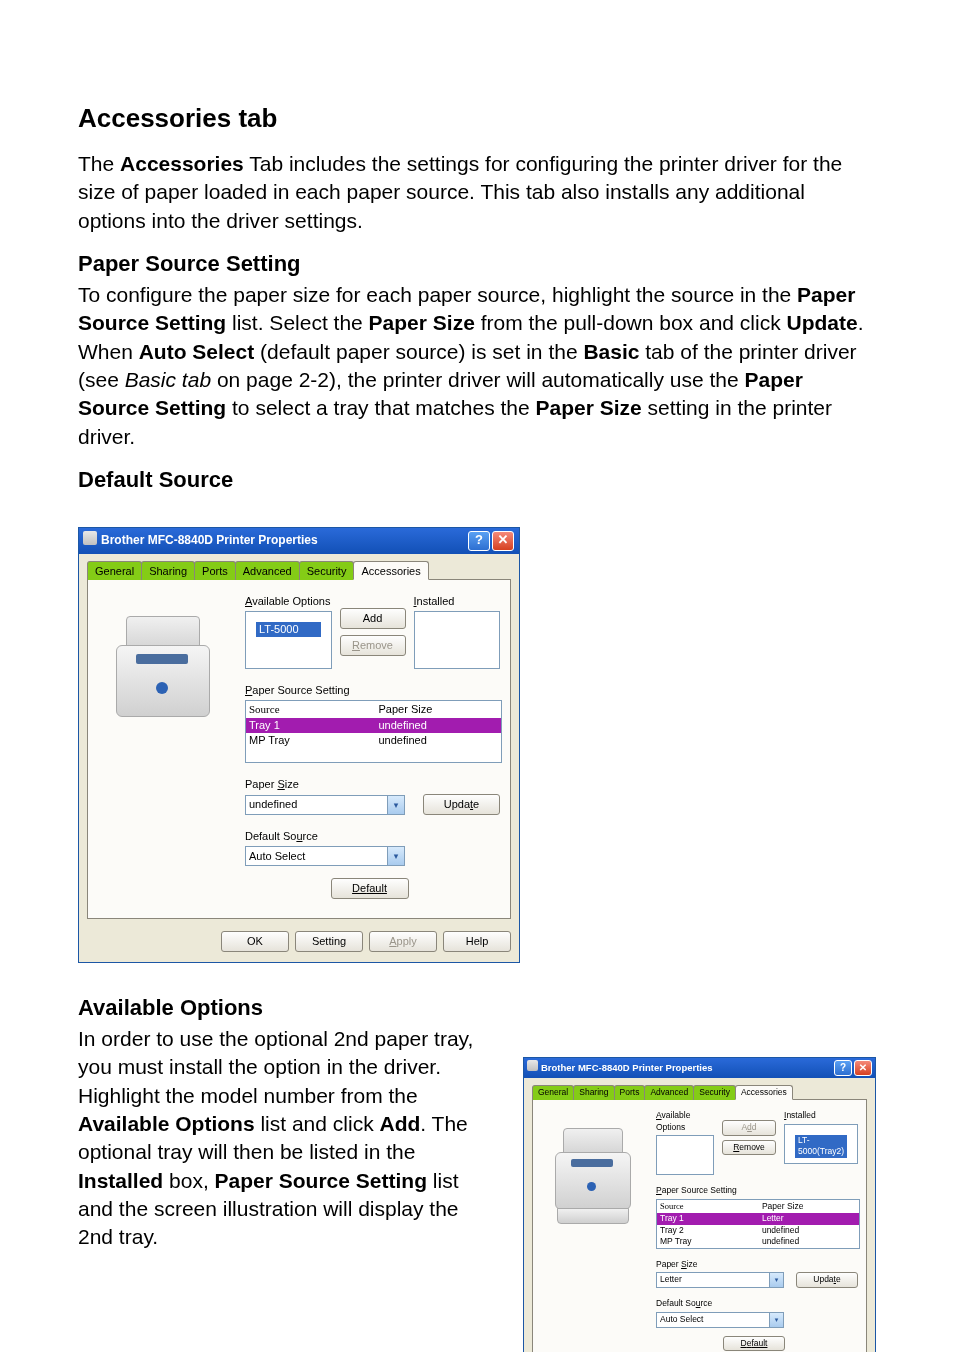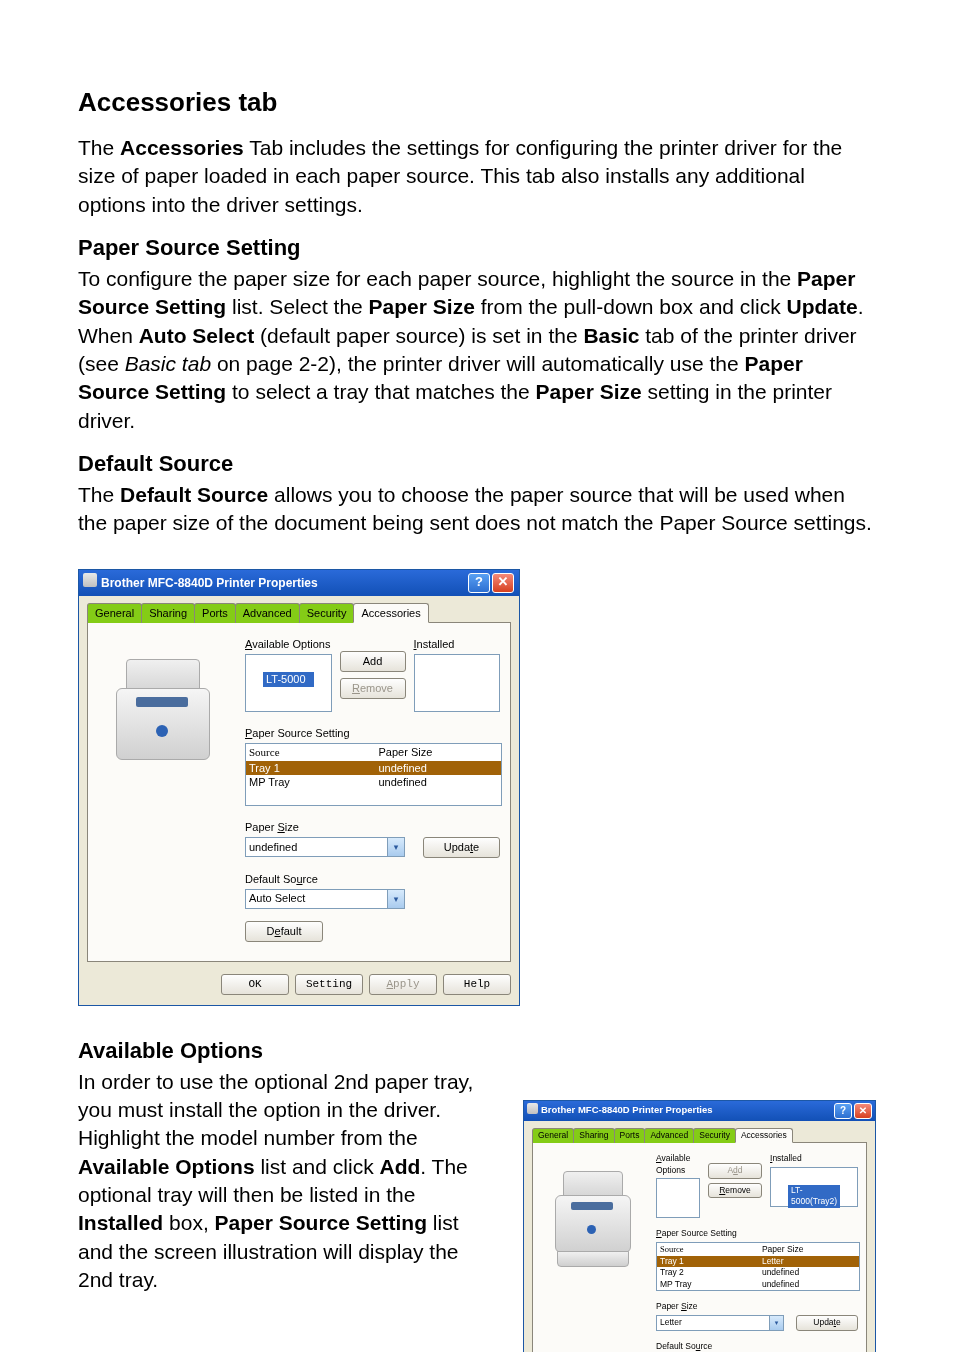--- a/index.html
+++ b/index.html
@@ -10,21 +10,21 @@
     font-size: 21px;
     line-height: 1.35;
     width: 954px;
   }
   .page {
     padding: 85px 78px 40px 78px;
   }
   h1 {
     font-size: 26px;
     font-weight: bold;
-    margin: 0 0 14px 0;
+    margin: 16px 0 14px 0;
   }
   h2 {
     font-size: 22px;
     font-weight: bold;
     margin: 14px 0 2px 0;
   }
   p {
     margin: 0 0 8px 0;
     font-size: 21px;
     line-height: 1.35;
@@ -147,21 +147,21 @@
   .dialog.small .prn-panel{ left:30px; top:43px; width:42px; height:8px;}
   .dialog.small .prn-tray2{ left:16px; top:92px; width:70px; height:14px;}
   .dialog.small .prn-logo { left:46px; top:66px; width:9px;height:9px;}
   .right-col { flex:1; }
   .row { display:flex; gap:8px; align-items:flex-start;}
   .col-label { font-size:11px; margin-bottom:2px;}
   .dialog.small .col-label { font-size:8.5px;}
   .col-label .ul { text-decoration: underline; }
   .listbox {
     border:1px solid #7f9db9; background:#fff;
-    height: 58px; font-size:11px; padding:17px;
+    height: 58px; font-size:11px; padding:10px;
     box-sizing: border-box;
   }
   .dialog.small .listbox { height:40px; font-size:8.5px;}
   .listbox .item { padding:0 3px;}
   .listbox .item.sel { background:#316ac5; color:#fff;}
   .wcol { flex:1;}
   .middle-btns { display:flex; flex-direction:column; gap:6px; width:66px; padding-top:14px;}
   .dialog.small .middle-btns { width:54px; padding-top:10px; gap:4px;}
   .btn {
     border:1px solid #8a867a; border-radius:3px;
@@ -179,21 +179,21 @@
   .section-title .ul { text-decoration:underline;}
   .pss-table {
     border:1px solid #7f9db9; background:#fff;
     font-size:11px; width:100%;
   }
   .dialog.small .pss-table { font-size:8.5px;}
   .pss-head { display:flex; padding:1px 3px; color:#000;}
   .pss-head div:first-child { width:52%;font-family:Liberation Serif, serif;}
   .pss-row { display:flex; padding:0 3px;}
   .pss-row div:first-child { width:52%;}
-  .pss-row.sel { background:#a16207; color:#fff;}
+  .pss-row.sel { background:#a21caf; color:#fff;}
   .combo {
     display:flex; border:1px solid #7f9db9; background:#fff;
     font-size:11px; height:20px; align-items:center; padding-left:3px;
     box-sizing: border-box;
   }
   .dialog.small .combo { font-size:8.5px; height:16px;}
   .combo-text { flex:1;}
   .combo-arrow {
     width:16px; height:100%; border-left:1px solid #7f9db9;
     background: linear-gradient(#d7eafc,#a9cbee);
@@ -202,25 +202,24 @@
   }
   .dialog.small .combo-arrow { width:13px; font-size:7px;}
   .under-row { display:flex; align-items:center; gap:18px;}
   .dialog.small .under-row { gap:12px;}
   .combo-wrap { width:160px;}
   .dialog.small .combo-wrap { width: 128px;}
   .bottom-buttons {
     display:flex; justify-content:flex-end; gap:6px;
     padding:0 0 0 0; margin-top:12px;
     background:#ece9d8;
-    font-family:Liberation Mono, monospace;
   }
   .bottom-buttons .btn { width:66px;}
   .default-row {
-    display:flex; justify-content:flex-start; margin-top:12px; padding-right:6px;
+    display:flex; justify-content:center; margin-top:12px; padding-right:6px;text-decoration:underline;
   }
   .dialog.small .default-row { margin-top:8px;}
   .default-row .btn { width:76px;}
   .dialog.small .default-row .btn { width:60px;}
   .two-col-bottom {
     display:flex; gap: 28px; align-items:flex-start;
   }
   .two-col-bottom .text-side { flex:1;}
 </style>
 </head>
@@ -233,23 +232,20 @@
   <p>
     <span>The </span><span class="b">Accessories</span><span> Tab includes the settings for configuring the printer driver for the size of paper loaded in each paper source. This tab also installs any additional options into the driver settings.</span>
   </p>
 
   <h2>Paper Source Setting</h2>
   <p>
     <span>To configure the paper size for each paper source, highlight the source in the </span><span class="b">Paper Source Setting</span><span> list. Select the </span><span class="b">Paper Size</span><span> from the pull-down box and click </span><span class="b">Update</span><span>. When </span><span class="b">Auto Select</span><span> (default paper source) is set in the </span><span class="b">Basic</span><span> tab of the printer driver (see </span><span class="i">Basic tab</span><span> on page 2-2), the printer driver will automatically use the </span><span class="b">Paper Source Setting</span><span> to select a tray that matches the </span><span class="b">Paper Size</span><span> setting in the printer driver.</span>
   </p>
 
   <h2>Default Source</h2>
-  <p>
-    <span>The </span><span class="b">Default Source</span><span> allows you to choose the paper source that will be used when the paper size of the document being sent does not match the Paper Source settings.</span>
-  </p>
 
   <div class="dialog">
     <div class="titlebar">
       <span class="title-printer-icon"></span>
       <span>Brother MFC-8840D Printer Properties</span>
       <span class="title-buttons">
         <span class="tb-btn tb-help">?</span>
         <span class="tb-btn tb-close">✕</span>
       </span>
     </div>

